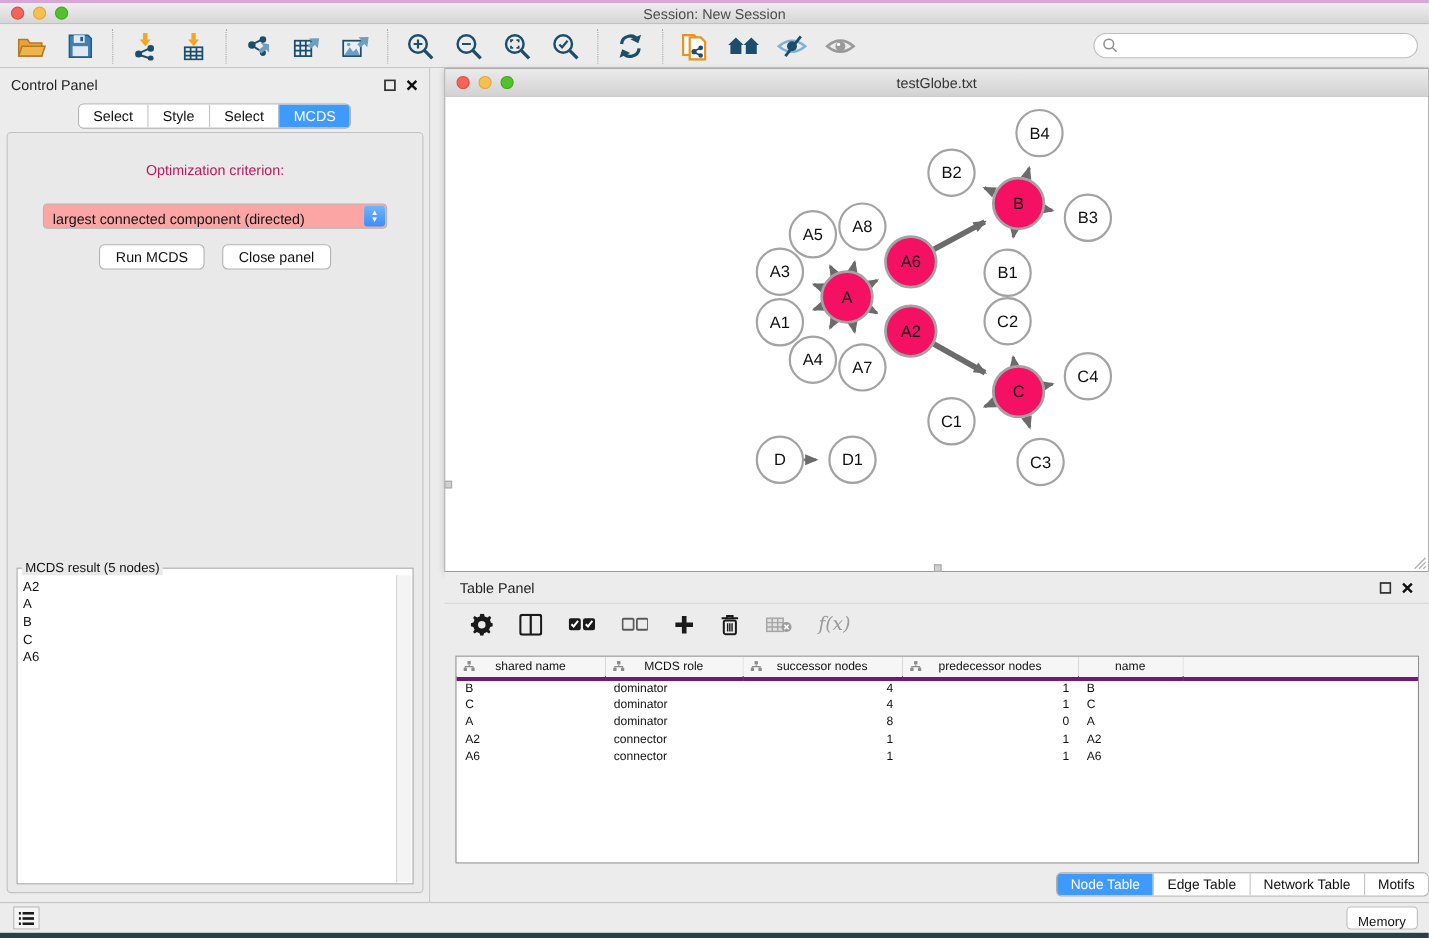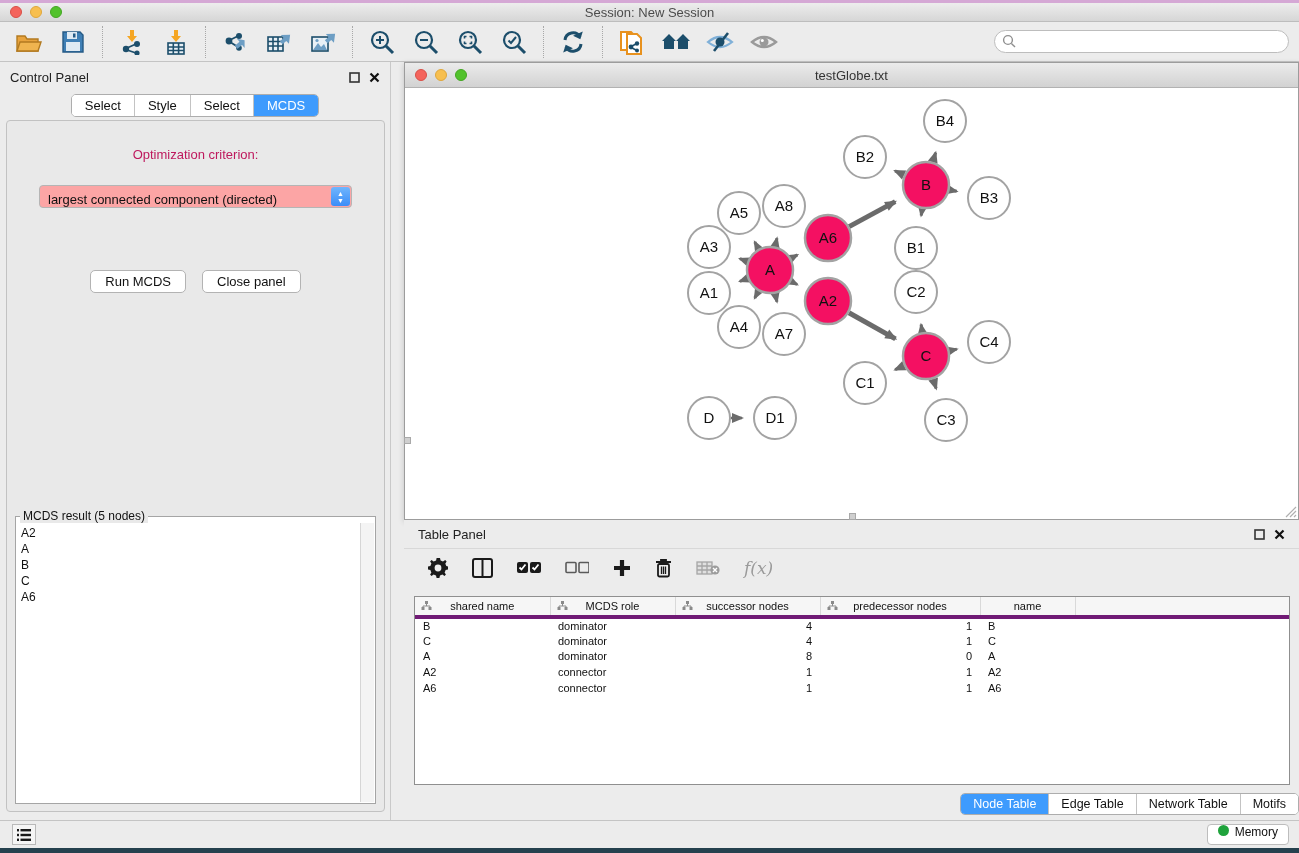--- a/index.html
+++ b/index.html
@@ -46,21 +46,21 @@
     background:#e9e9e9; border:1px solid #c2c2c2; border-radius:4px; }
   .opt-label { text-align:center; font-size:13px; color:#be185d; margin-top:26px; }
   .dropdown { position:relative; margin:23px auto 0 auto; width:313px; height:23px; background:#fca5a5;
     border:1px solid #b5b5b5; border-radius:4px; display:flex; align-items:flex-end; font-size:13px; color:#111;
     padding-left:8px; }
   .dd-stepper { position:absolute; right:1px; top:1px; width:19px; height:19px; border-radius:3px;
     background:linear-gradient(#70b6fd,#3b8df8); display:flex; flex-direction:column; align-items:center; justify-content:center; }
   .dd-stepper span { color:#fff; font-size:7px; line-height:7px; }
   .cp-buttons { display:flex; justify-content:center; gap:16px; margin-top:14px; }
   .push-btn { background:#fff; border:1px solid #b3b3b3; border-radius:5px; font-size:13px; color:#111;
-    padding:3px 14px; font-family:"Liberation Sans",sans-serif;margin-top:48px; }
+    padding:3px 14px; font-family:"Liberation Sans",sans-serif; }
   .mcds-group { position:absolute; left:8px; top:395px; width:361px; height:288px;
     border:1px solid #a5a5a5; background:#fff; }
   .mcds-legend { position:absolute; left:4px; top:-8px; background:#e9e9e9; font-size:12px; color:#111; padding:0 3px; }
   .mcds-list { position:absolute; left:1px; top:6px; bottom:1px; right:15px; overflow:hidden;
     font-size:12px; color:#111; padding:2px 4px; }
   .mcds-list div { line-height:16px; }
   .mcds-scroll { position:absolute; right:1px; top:6px; bottom:1px; width:14px; background:#f4f4f4; border-left:1px solid #d6d6d6; }
 
   
   .net-window { position:absolute; left:404px; top:0px; width:895px; height:458px;
@@ -90,21 +90,21 @@
   td.col2, td.col3 { text-align:right; padding-right:12px; }
   .tp-tabs { position:absolute; left:0; right:0; top:273px; display:flex; justify-content:flex-end; }
   .tp-tabs .seg-item { font-size:12.5px; padding:3px 12px; }
 
   
   .statusbar { position:absolute; left:0; top:820px; width:100%; height:28px; background:#ececec;
     border-top:1px solid #c4c4c4; display:flex; align-items:center; }
   .list-btn { margin-left:12px; width:24px; height:21px; background:#f5f5f5; border:1px solid #b9b9b9;
     display:flex; align-items:center; justify-content:center; }
   .memory-btn { margin-left:auto; margin-right:10px; background:#fff; border:1px solid #bdbdbd; border-radius:4px;
-    height:21px; display:flex; gap:6px; padding:0 10px; font-size:12px; color:#111; }
+    height:21px; display:flex; align-items:center; gap:6px; padding:0 10px; font-size:12px; color:#111;flex-direction:column; }
   .memory-dot { width:11px; height:11px; border-radius:50%; background:#1fa33c; }
   .desktop-strip-bottom { position:absolute; left:0; top:848px; width:100%; height:5px; background:#25414e; }
 
   .icon { display:inline-flex; align-items:center; justify-content:center; }
 </style>
 </head>
 <body>
 
 <div class="screen">
 

